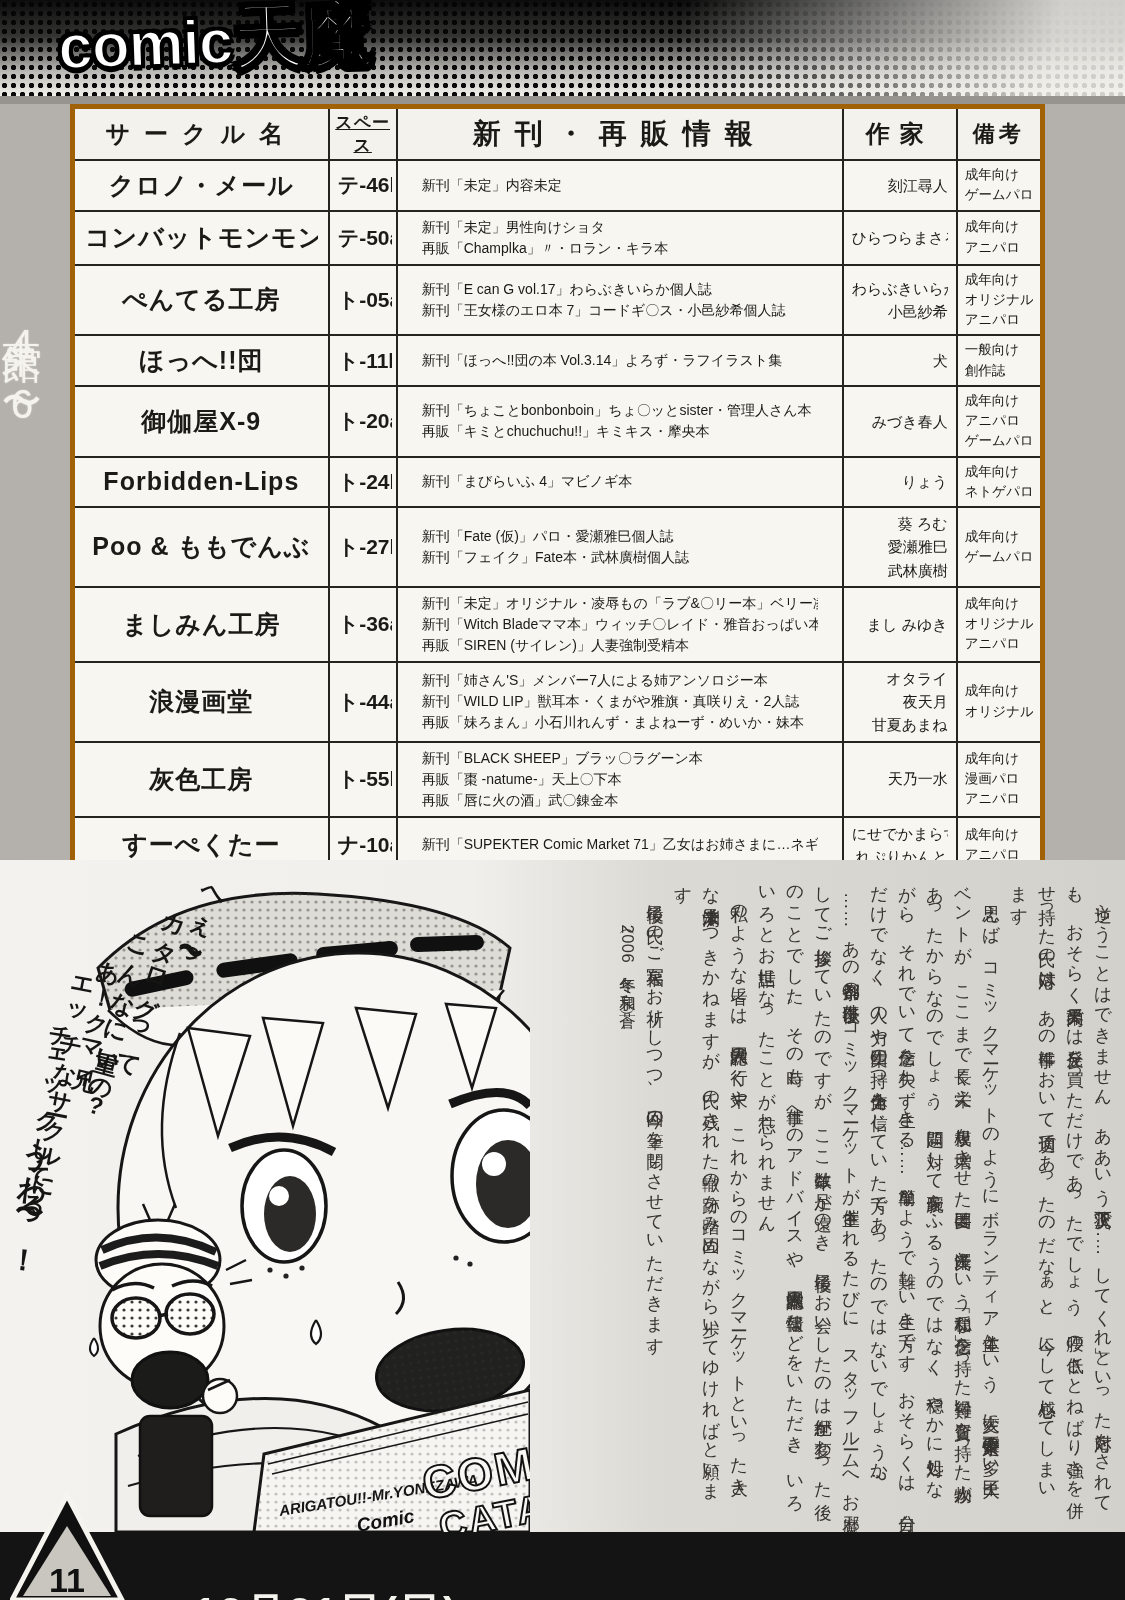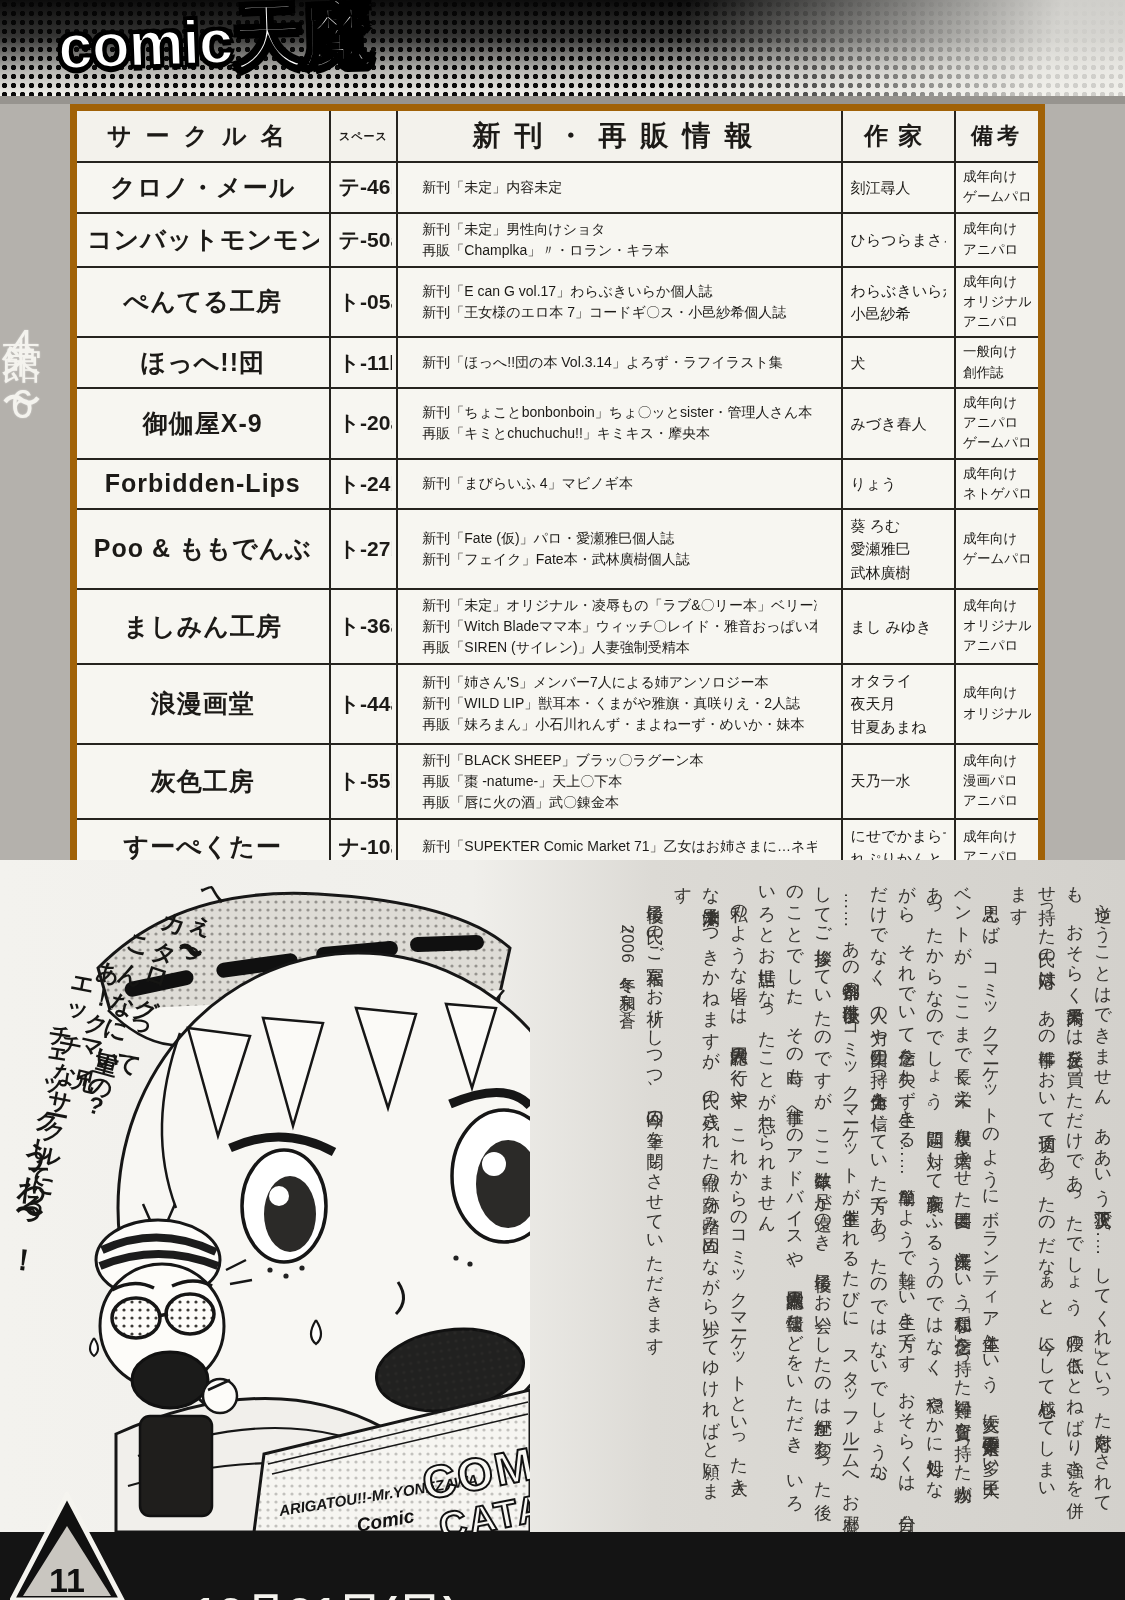--- a/index.html
+++ b/index.html
@@ -38,35 +38,35 @@
   .side-label{
     position:absolute;left:2px;top:306px;
     writing-mode:vertical-rl;text-orientation:upright;
     color:#f4f3ee;font-size:40px;font-weight:500;letter-spacing:8px;line-height:1;
     text-shadow:0 0 2px rgba(255,255,255,.5);
   }
   
   table.circles{
     position:absolute;left:70px;top:104px;width:975px;height:736px;
     border-collapse:collapse;background:#f7f6f1;
-    border:7px solid #a16207;table-layout:fixed;
+    border:5px solid #a16207;table-layout:fixed;
   }
   table.circles th,table.circles td{
     border:2px solid #26241f;vertical-align:middle;color:#1c1a17;
   }
   table.circles thead th{background:#f3f2ec;height:46px;font-weight:700;text-align:center;padding:2px 0;}
   th.h-circle{width:26.4%;font-size:24px;letter-spacing:14px;}
-  th.h-space{width:6.9%;font-size:11px;letter-spacing:1px;}
+  th.h-space{width:6.9%;font-size:17px;letter-spacing:1px;text-decoration:underline;}
   th.h-info{width:46.4%;font-size:28px;letter-spacing:14px;}
   th.h-artist{width:11.7%;font-size:24px;letter-spacing:10px;}
   th.h-note{width:8.6%;font-size:22px;letter-spacing:4px;}
   td.c-name{font-size:25px;font-weight:700;padding:6px 10px;letter-spacing:1px;text-align:center;}
   td.c-space{font-size:21px;font-weight:700;padding:4px 4px 4px 8px;white-space:nowrap;}
   td.c-info{font-size:14px;padding:5px 24px;line-height:1.5;}
-  td.c-artist{font-size:15px;padding:4px 8px;line-height:1.55;}
+  td.c-artist{font-size:15px;padding:4px 8px;line-height:1.55;text-align:right;}
   td.c-note{font-size:13.5px;padding:4px 7px;line-height:1.5;}
   .cell-line{white-space:nowrap;overflow:hidden;}
   
   .bottom-bg{
     position:absolute;left:0;top:860px;width:1125px;height:672px;
     background:linear-gradient(to right,#f3f2ee 0%,#f0efeb 42%,#dcdad5 58%,#d3d1cc 100%);
   }
   .essay{
     position:absolute;right:8px;top:874px;height:630px;
     writing-mode:vertical-rl;text-orientation:mixed;

